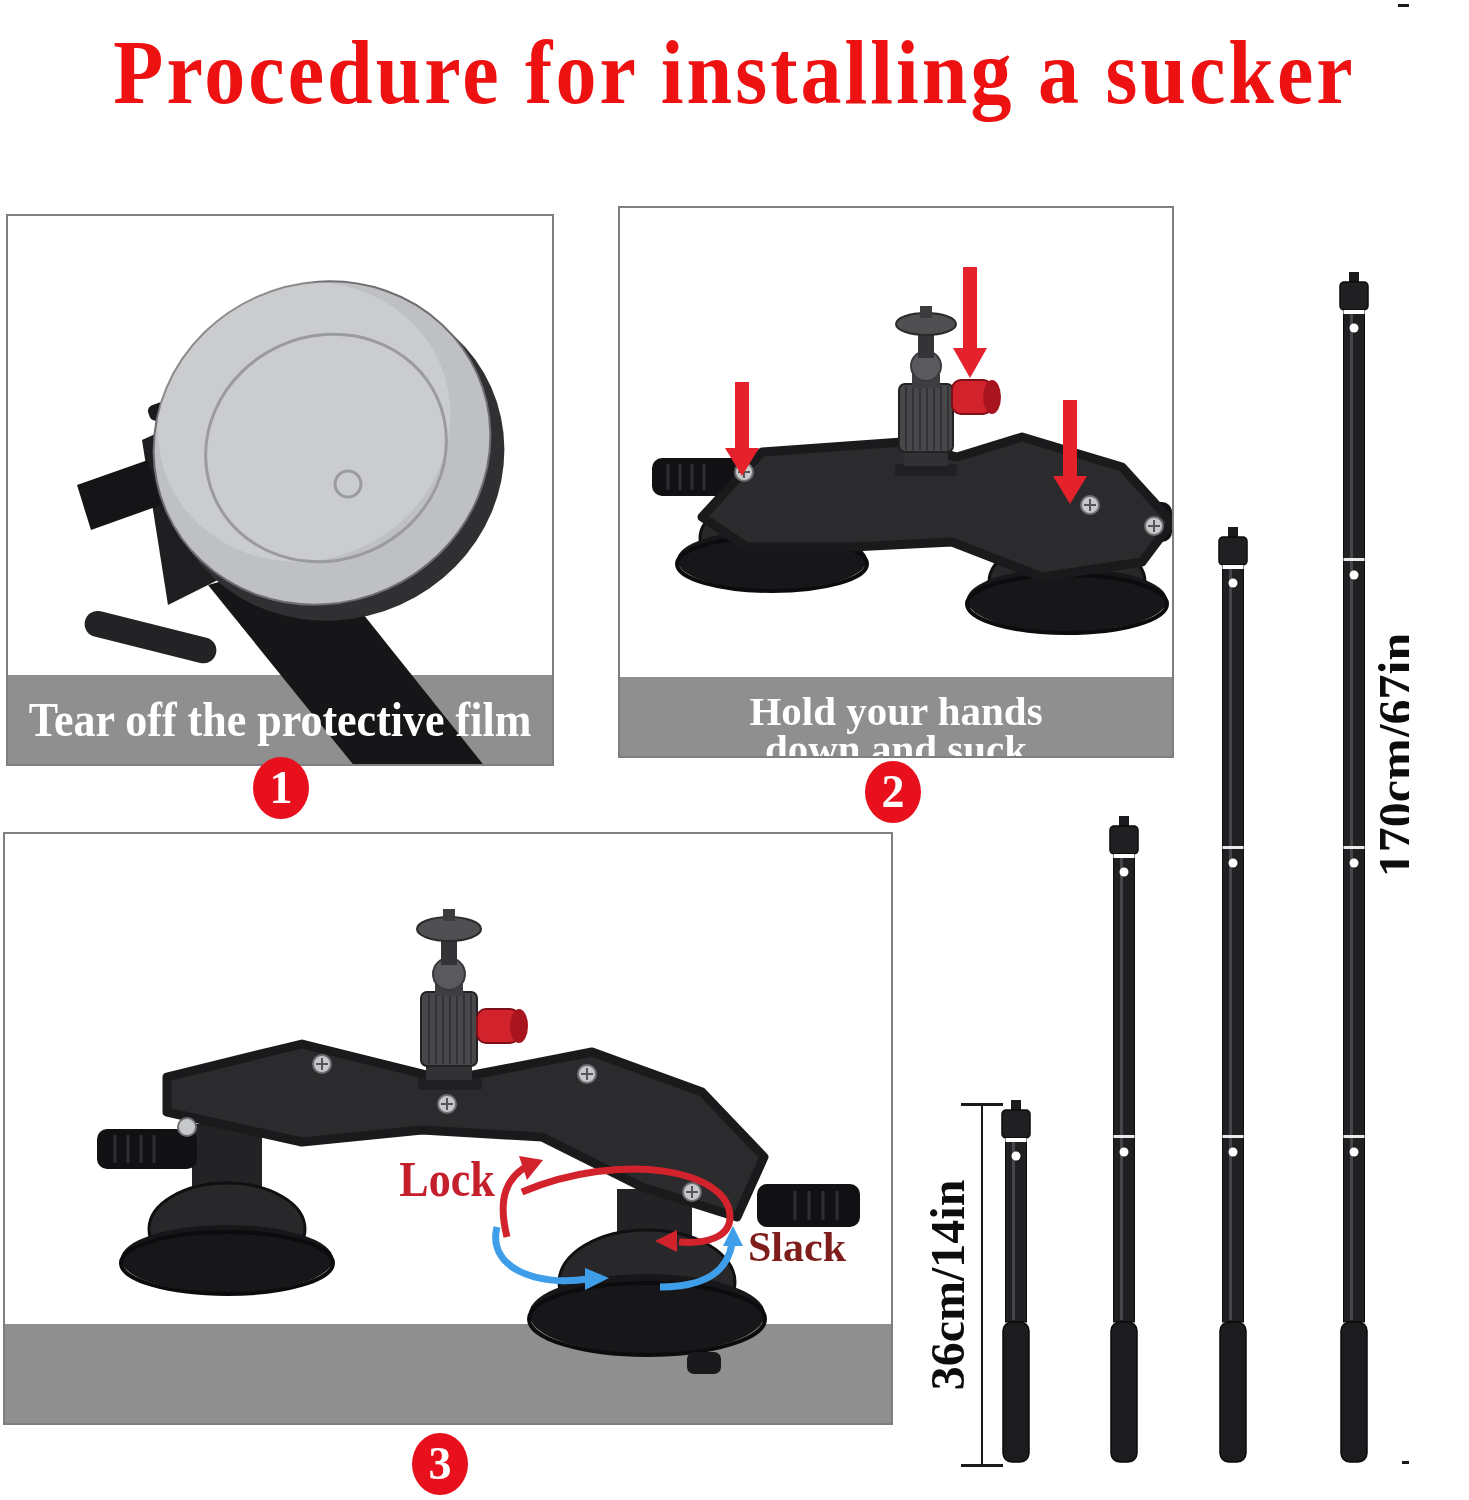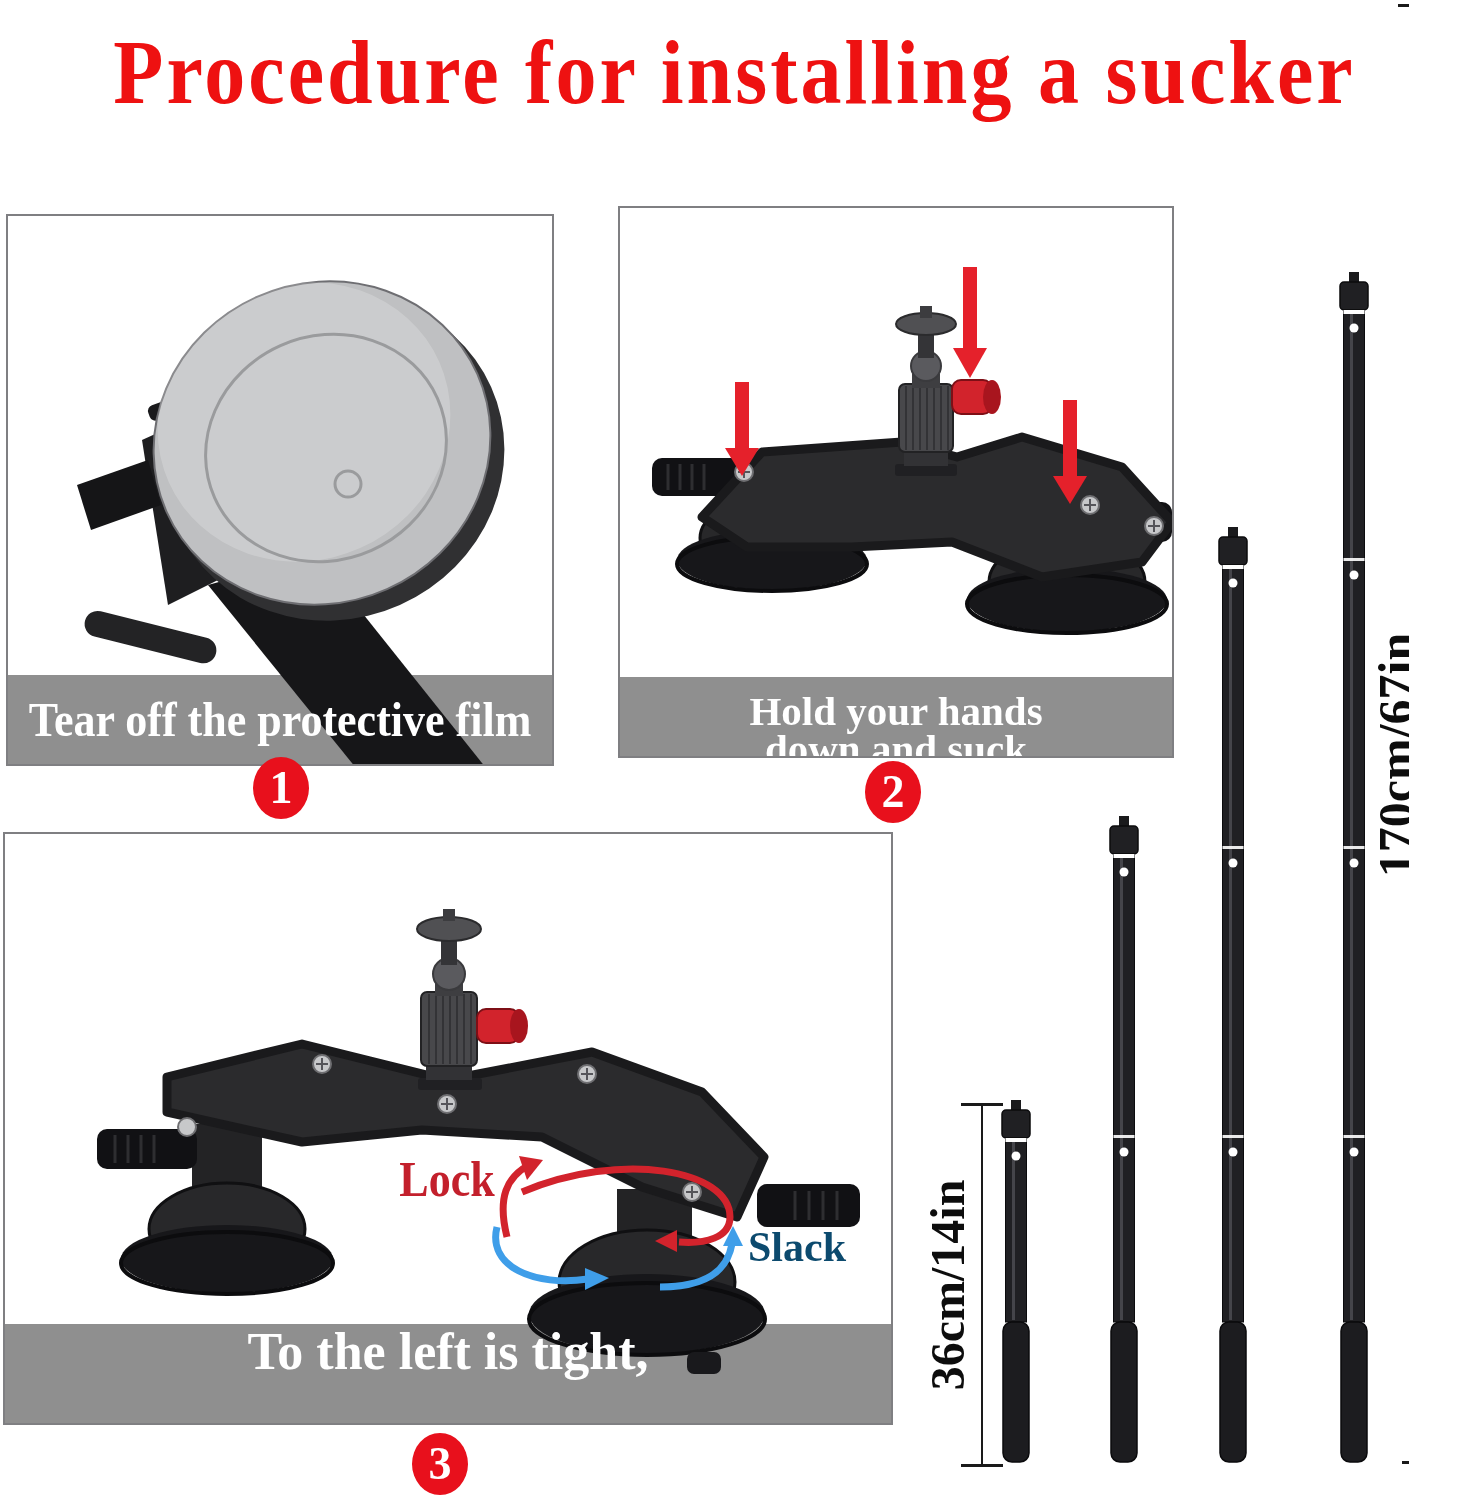--- a/index.html
+++ b/index.html
@@ -253,27 +253,26 @@
       <g stroke="#3f9ee9" stroke-width="7" fill="none">
         <path d="M492,393 C482,433 530,453 583,445"></path>
         <path d="M655,453 C700,453 722,438 727,410"></path>
       </g>
       <g fill="#3f9ee9">
         <polygon points="580,434 604,444 580,456"></polygon>
         <polygon points="718,412 738,412 728,392"></polygon>
       </g>
     </svg>
     <div id="caption3" class="caption">
-      <div>To the left is tight,</div>
     </div>
   </div>
   <div class="badge abs" style="left:412px;top:1433px;">3</div>
 
   <div id="lock-label" class="note abs" style="color:#c3202c;">Lock</div>
-  <div id="slack-label" class="note abs" style="color:#0c4a6e;">Slack</div>
+  <div id="slack-label" class="note abs" style="color:#7f1d1d;">Slack</div>
 
   <svg class="abs" style="left:900px;top:0;" width="569" height="1500" viewBox="900 0 569 1500">
 
     <g>
       <rect x="1011" y="1100" width="10" height="12" fill="#1a1a1c"></rect>
       <rect x="1002" y="1110" width="28" height="28" rx="4" fill="#202023" stroke="#0b0b0d" stroke-width="1.5"></rect>
       <rect x="1005.5" y="1138" width="21" height="184" fill="#202023" stroke="#0b0b0d" stroke-width="1"></rect>
       <rect x="1012" y="1140" width="3" height="180" fill="#45454a"></rect>
       <rect x="1005.5" y="1138" width="21" height="4" fill="#ffffff"></rect>
       <circle cx="1016" cy="1156" r="4.5" fill="#ffffff"></circle>

